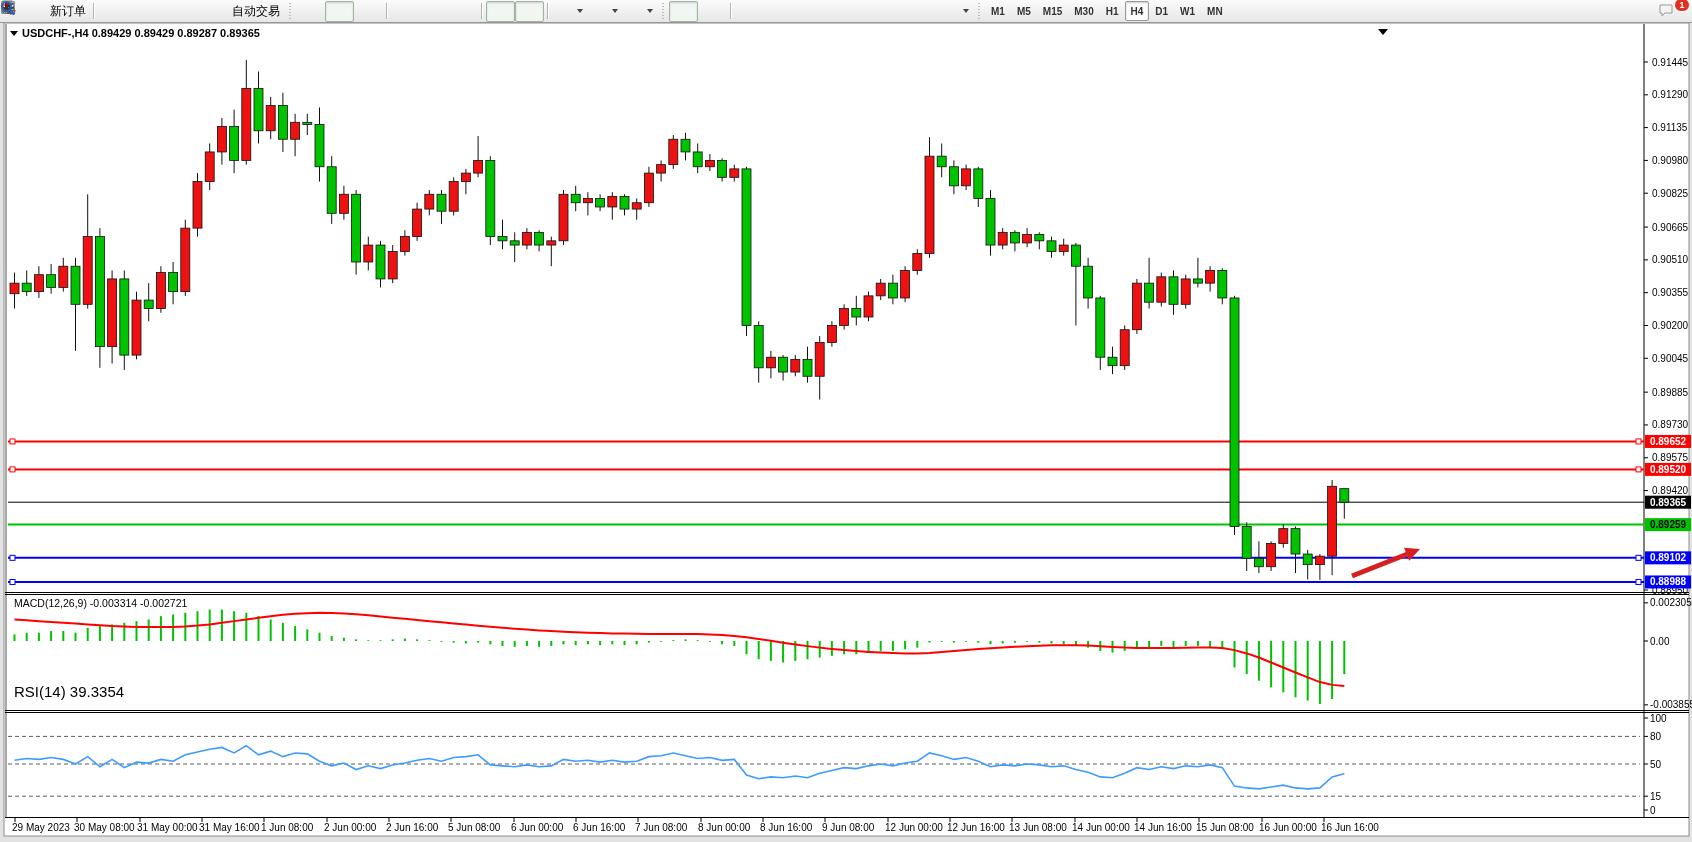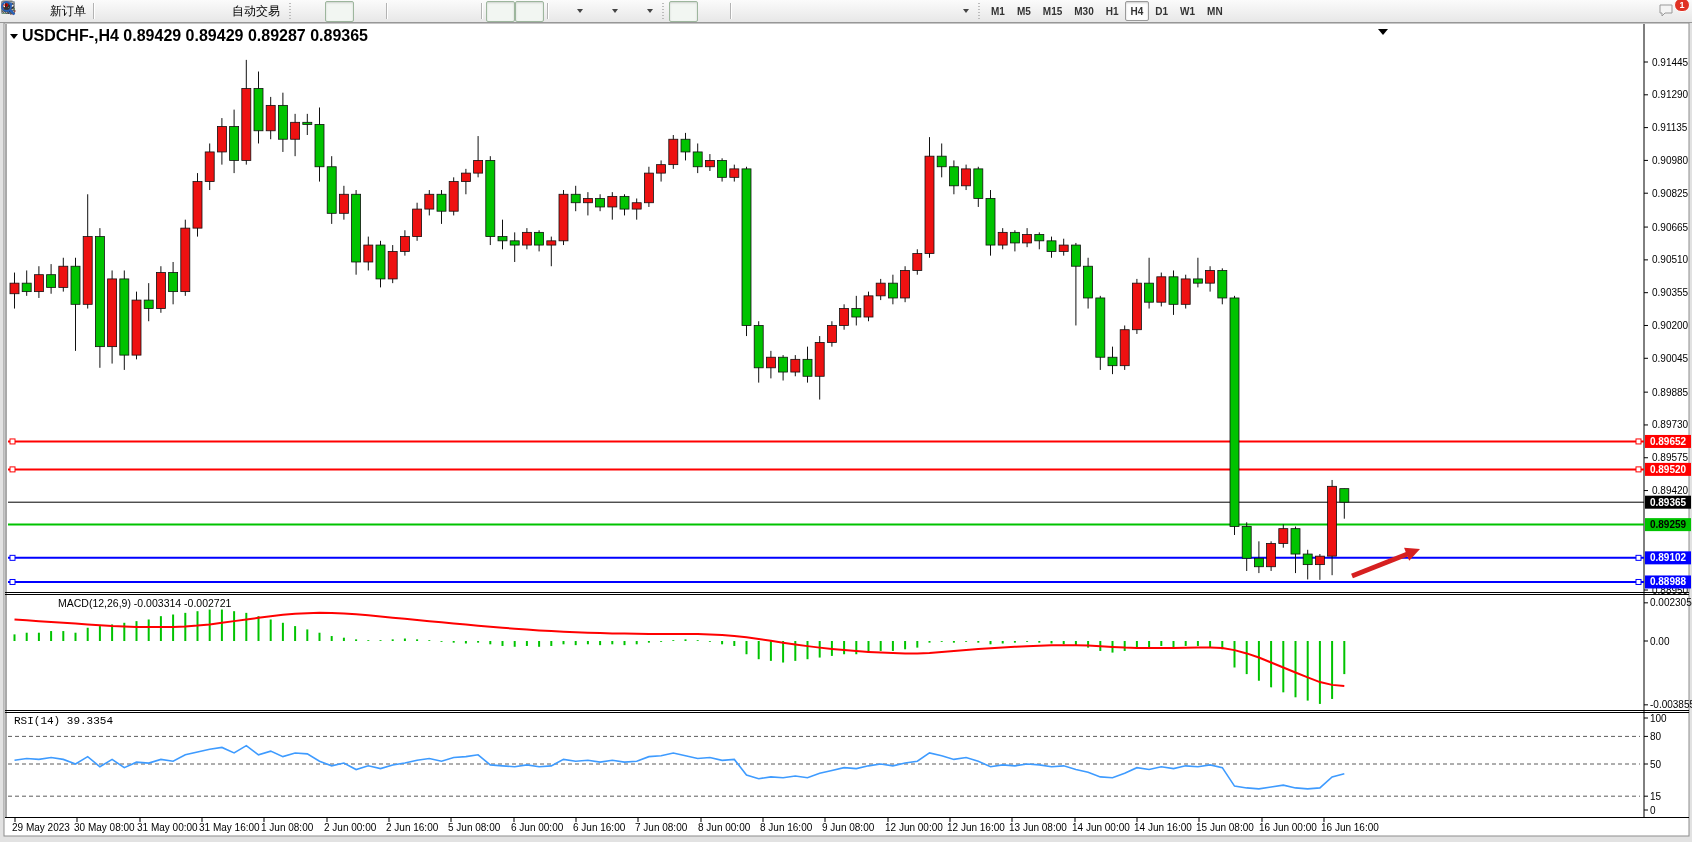--- a/index.html
+++ b/index.html
@@ -20,26 +20,26 @@
     font-weight:bold;color:#333;border:1px solid transparent;border-radius:2px;}
   .tf-btn.active{background:#fdfdfd;border:1px solid #9a9a9a;box-shadow:inset 0 1px 2px rgba(0,0,0,.2);}
   .caret{width:0;height:0;border-left:3px solid transparent;border-right:3px solid transparent;
     border-top:4px solid #444;margin-left:2px;}
   .tb-right{margin-left:auto;display:flex;align-items:center;padding-right:6px;gap:6px;}
   .chat-wrap{position:relative;}
   .badge{position:absolute;top:-4px;right:-5px;min-width:12px;height:12px;border-radius:7px;
     background:#e03123;color:#fff;font-size:9px;line-height:12px;text-align:center;
     border:1px solid #fff;padding:0 1px;font-weight:bold;}
   
-  .panel-label{position:absolute;z-index:3;font-size:16px;color:#000;white-space:nowrap;}
+  .panel-label{position:absolute;z-index:3;font-size:11px;color:#000;white-space:nowrap;}
   #chart-title{top:27px;left:10px;font-weight:600;display:flex;align-items:center;gap:4px;}
   .sym-caret{width:0;height:0;border-left:4px solid transparent;border-right:4px solid transparent;
     border-top:5px solid #000;display:inline-block;}
-  #macd-label{top:597px;left:14px;font-size:10.5px;margin-left:44px;}
-  #rsi-label{top:715px;left:14px;font-size:11px;font-family:Liberation Mono, monospace;}
+  #macd-label{top:597px;left:14px;font-size:10.5px;}
+  #rsi-label{top:683px;left:14px;font-size:15px;}
   svg{position:absolute;top:0;left:0;z-index:1;}
   svg text{font-family:"Liberation Sans","DejaVu Sans",sans-serif;}
 </style>
 </head>
 <body>
 
 <div id="stage">
   <div class="toolbar">
     <div id="tb-left" style="display:flex;align-items:center;">
         <div class="tb-btn">

